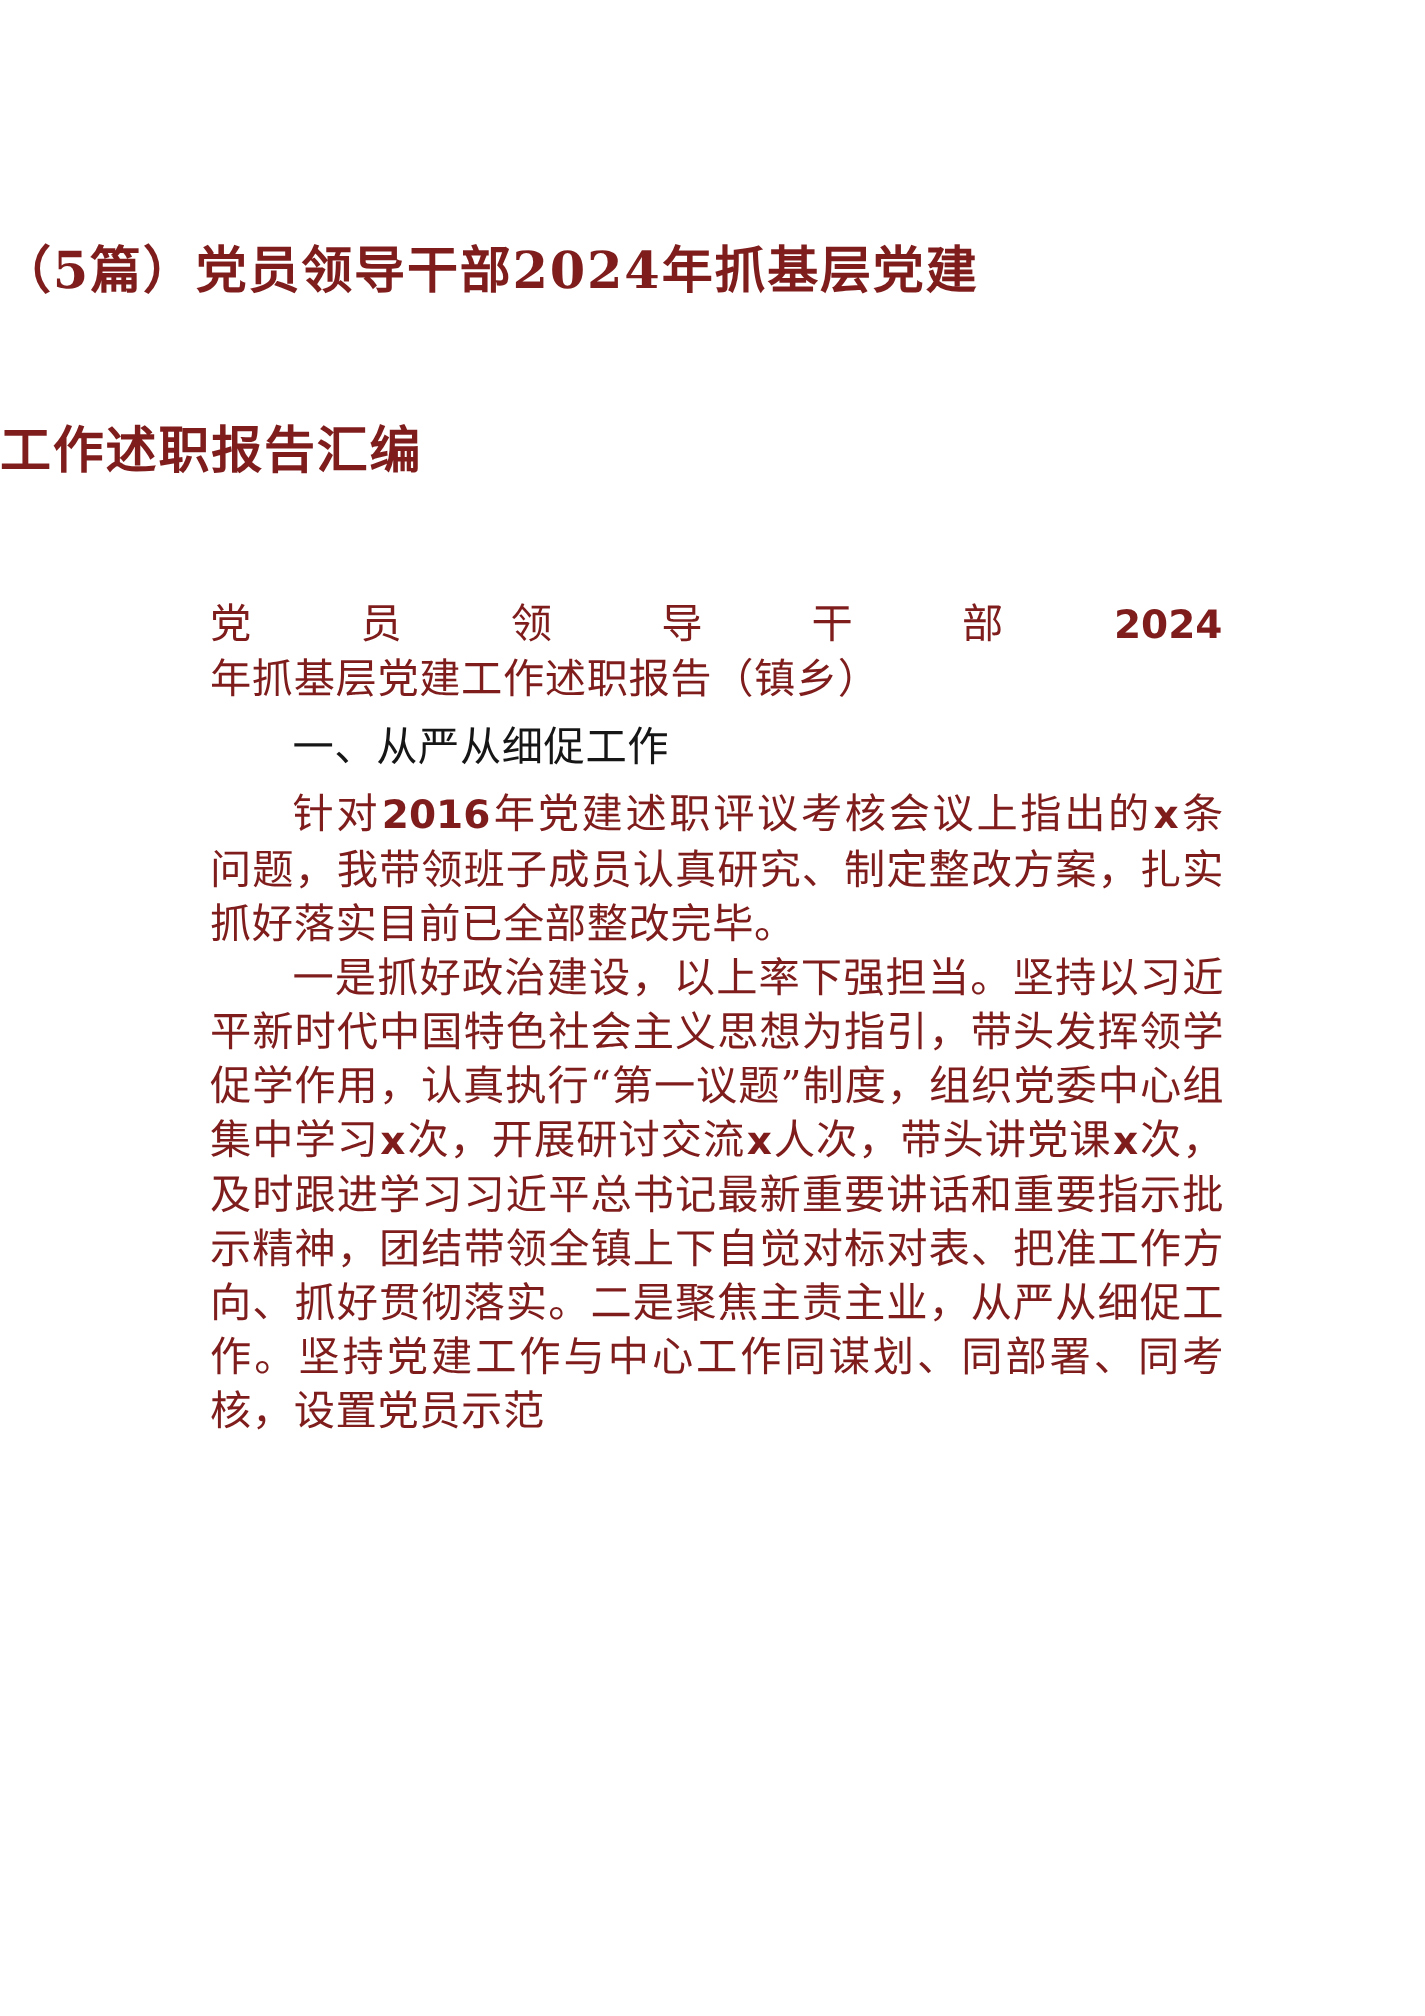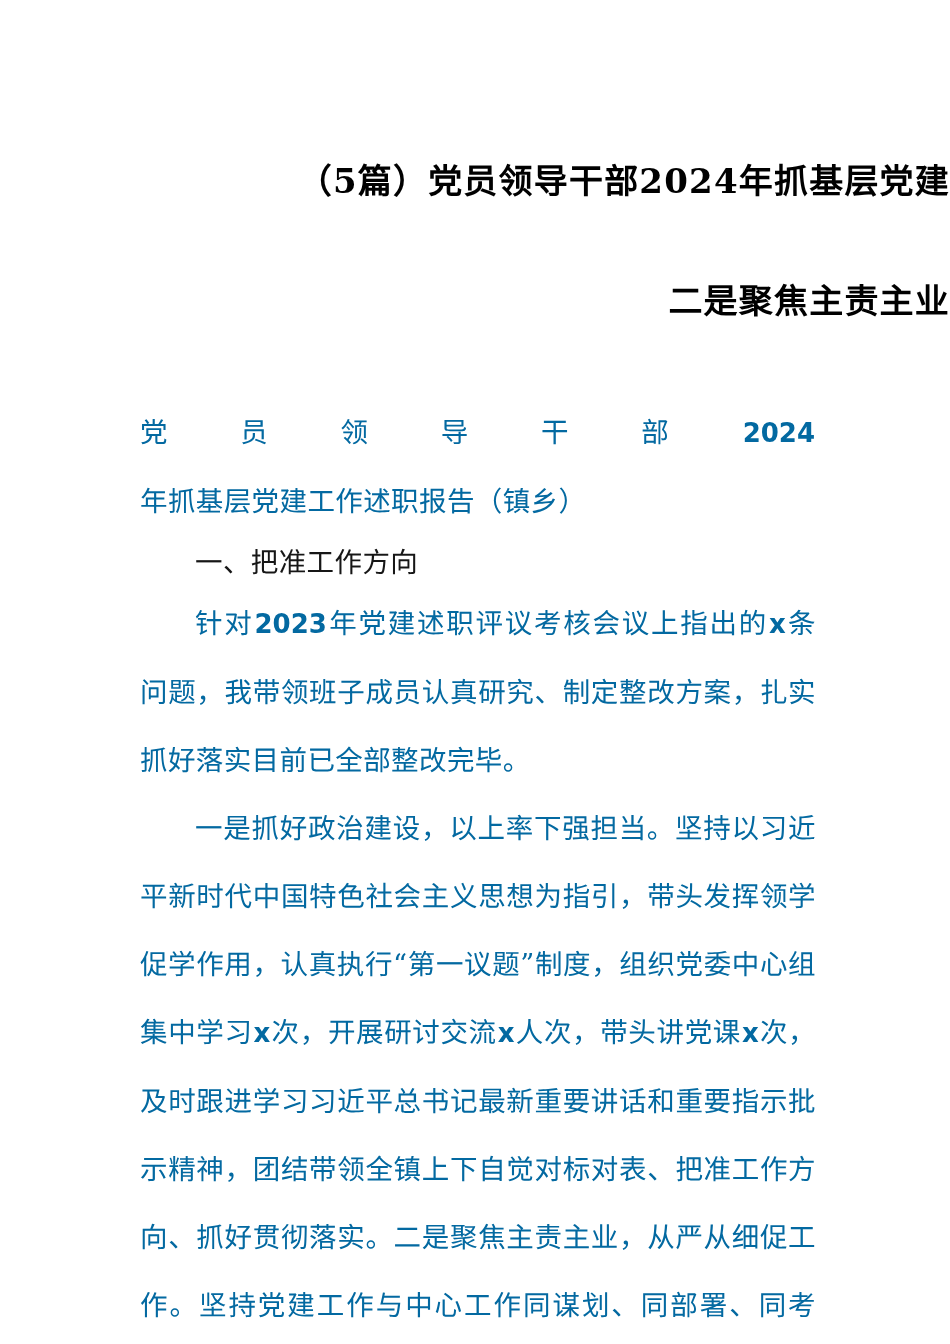--- a/index.html
+++ b/index.html
@@ -20,51 +20,51 @@
     color: #151515;
     -webkit-font-smoothing: antialiased;
   }
 
   
   .doc-title {
     position: absolute;
     left: 0;
     right: 0;
     top: 152px;
-    text-align: right;
+    text-align: left;
     font-family: "DejaVu Serif", "Liberation Serif", serif;
     font-weight: 700;
     font-size: 34px;
     line-height: 58px;
     letter-spacing: 1.2px;
-    color: #000000;
+    color: #7f1d1d;
   }
   .doc-title .title-line {
     display: block;
     white-space: nowrap;
   }
   .doc-title .title-line.line-2 {
     margin-top: 62px;
   }
 
   
   .body-area {
     position: absolute;
     left: 140px;
     top: 398px;
     width: 676px;
   }
 
   .para {
     font-size: 27.5px;
-    line-height: 68px;
+    line-height: 36px;
     text-align: justify;
     text-justify: inter-character;
     letter-spacing: 0.4px;
-    color: #0369a1;
+    color: #7f1d1d;
     margin: 0;
     word-break: break-all;
     font-family: "DejaVu Serif", "Liberation Serif", serif;
     font-weight: 400;
   }
 
   
   .para.no-indent {
     text-indent: 0;
   }
@@ -95,30 +95,30 @@
     padding: 0 1px;
   }
 </style>
 </head>
 <body>
 
 <div class="page">
 
   <div class="doc-title">
     <span class="title-line line-1">（5篇）党员领导干部2024年抓基层党建</span>
-    <span class="title-line line-2">二是聚焦主责主业</span>
+    <span class="title-line line-2">工作述职报告汇编</span>
   </div>
 
   <div class="body-area">
 
     <p class="para no-indent">党员领导干部<span class="latin">2024</span>年抓基层党建工作述职报告（镇乡）</p>
 
 
-    <p class="section-heading">一、把准工作方向</p>
+    <p class="section-heading">一、从严从细促工作</p>
 
-    <p class="para indent-2">针对<span class="latin">2023</span>年党建述职评议考核会议上指出的<span class="latin">x</span>条问题，我带领班子成员认真研究、制定整改方案，扎实抓好落实目前已全部整改完毕。</p>
+    <p class="para indent-2">针对<span class="latin">2016</span>年党建述职评议考核会议上指出的<span class="latin">x</span>条问题，我带领班子成员认真研究、制定整改方案，扎实抓好落实目前已全部整改完毕。</p>
 
 
     <p class="para indent-2">一是抓好政治建设，以上率下强担当。坚持以习近平新时代中国特色社会主义思想为指引，带头发挥领学促学作用，认真执行“第一议题”制度，组织党委中心组集中学习<span class="latin">x</span>次，开展研讨交流<span class="latin">x</span>人次，带头讲党课<span class="latin">x</span>次，及时跟进学习习近平总书记最新重要讲话和重要指示批示精神，团结带领全镇上下自觉对标对表、把准工作方向、抓好贯彻落实。二是聚焦主责主业，从严从细促工作。坚持党建工作与中心工作同谋划、同部署、同考核，设置党员示范</p>
 
   </div>
 
 </div>
 
 </body></html>

